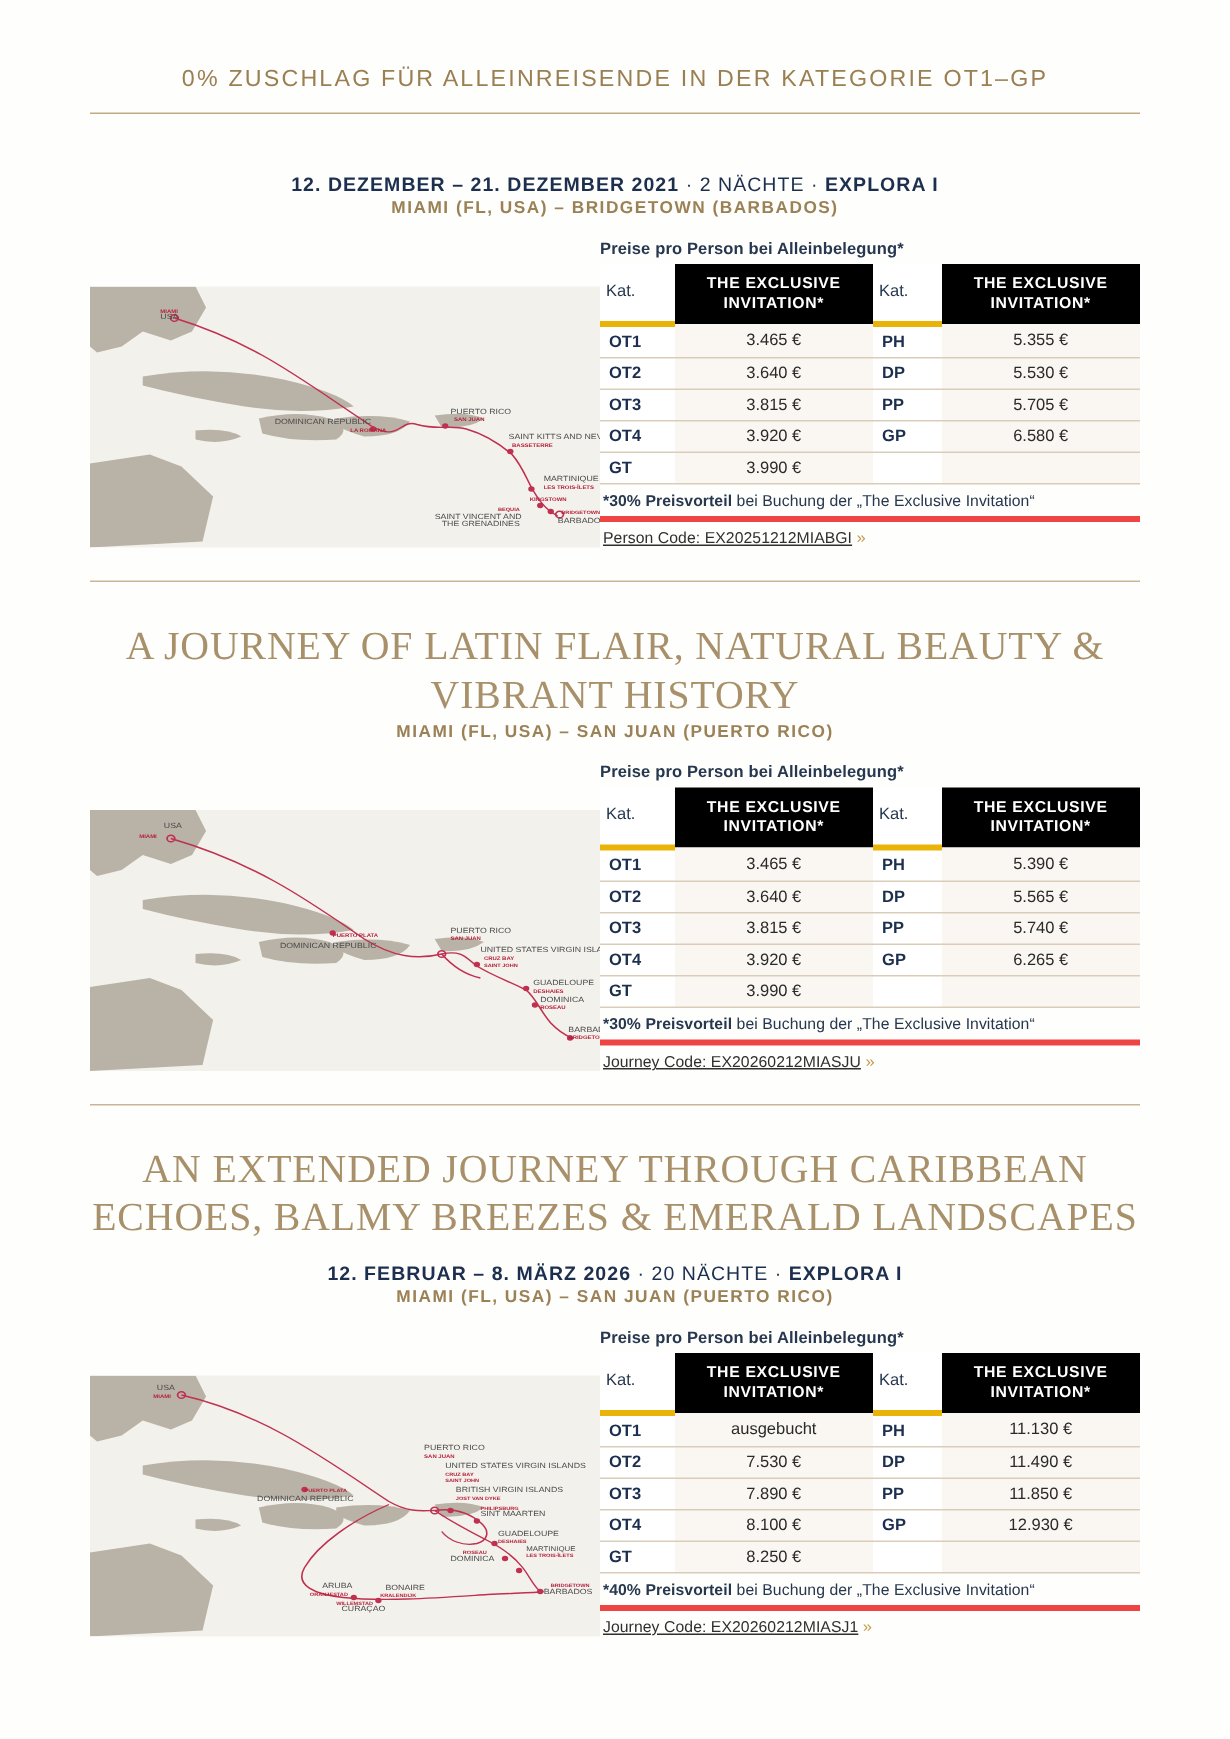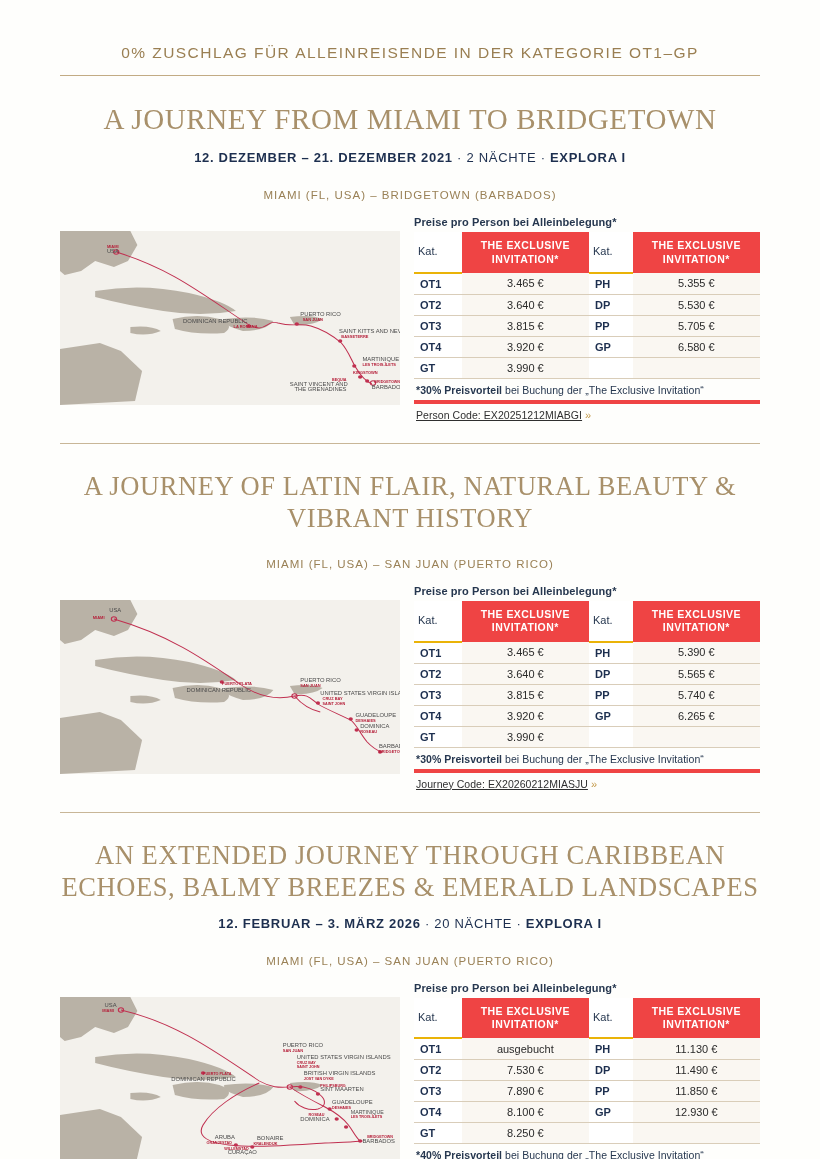--- a/index.html
+++ b/index.html
@@ -52,33 +52,32 @@
     margin-top: 13px;
     font-size: 13px;
     letter-spacing: 0.7px;
     color: #1d2f4f;
   }
   .j-sub1 b { font-weight: bold; }
   .j-sub1 .light { font-weight: normal; }
 
   .j-sub2 {
     text-align: center;
-    margin-top: 24px;
+    margin-top: 3px;
     font-size: 11.5px;
-    font-weight: normal;
+    font-weight: bold;
     letter-spacing: 1px;
     color: #9a8156;
   }
 
   
   .j-body {
     display: flex;
     margin-top: 14px;
-    gap: 14px;
-    align-items: center;
+    align-items: flex-end;
   }
 
   .map-wrap {
     width: 340px;
     height: 174px;
     flex: 0 0 340px;
     position: relative;
     background: #f3f1ec;
     overflow: hidden;
   }
@@ -98,39 +97,39 @@
     width: 100%;
     border-collapse: collapse;
     table-layout: fixed;
   }
   table.prices th, table.prices td {
     font-size: 11px;
     padding: 4px 6px;
     border-bottom: 1px solid #d9cdb9;
   }
   table.prices thead th {
-    background: #ef4444;
+    background: #000000;
     color: #ffffff;
     font-size: 10.5px;
     font-weight: bold;
     letter-spacing: 0.45px;
     text-align: center;
     line-height: 1.25;
     padding: 7px 4px;
     border-bottom: none;
     vertical-align: middle;
   }
   table.prices thead th.kat {
     background: #ffffff;
     color: #26374f;
     font-weight: normal;
     font-size: 11px;
     letter-spacing: 0;
     text-align: left;
-    border-bottom: 2px solid #eab308;
+    border-bottom: 4px solid #eab308;
   }
   .col-kat   { width: 12%; }
   .col-price { width: 32%; }
   .col-kat2  { width: 11%; }
   .col-price2{ width: 32%; }
 
   table.prices tbody td {
     background: #faf7f2;
     height: 20px;
   }
@@ -185,21 +184,20 @@
 
 <div class="page">
 
   <div class="banner">
     <div class="banner-text">0% ZUSCHLAG FÜR ALLEINREISENDE IN DER KATEGORIE OT1–GP</div>
     <div class="banner-rule"></div>
   </div>
 
   <div id="journeys-host">
       <div class="journey">
-    <div class="j-title">A JOURNEY FROM MIAMI TO BRIDGETOWN</div>
 
     <div class="j-sub1">
       <b>12. DEZEMBER – 21. DEZEMBER 2021</b>
       <span class="light"> · </span>
       <span class="light">2 NÄCHTE</span>
       <span class="light"> · </span>
       <b>EXPLORA I</b>
     </div>
 
     <div class="j-sub2">MIAMI (FL, USA) – BRIDGETOWN (BARBADOS)</div>
@@ -416,21 +414,21 @@
         </div>
       </div>
     </div>
 
     <div class="divider"></div>
   </div>
       <div class="journey">
     <div class="j-title small">AN EXTENDED JOURNEY THROUGH CARIBBEAN ECHOES, BALMY BREEZES &amp; EMERALD LANDSCAPES</div>
 
     <div class="j-sub1">
-      <b>12. FEBRUAR – 3. MÄRZ 2026</b>
+      <b>12. FEBRUAR – 8. MÄRZ 2026</b>
       <span class="light"> · </span>
       <span class="light">20 NÄCHTE</span>
       <span class="light"> · </span>
       <b>EXPLORA I</b>
     </div>
 
     <div class="j-sub2">MIAMI (FL, USA) – SAN JUAN (PUERTO RICO)</div>
 
     <div class="j-body">
       <div class="map-wrap">

